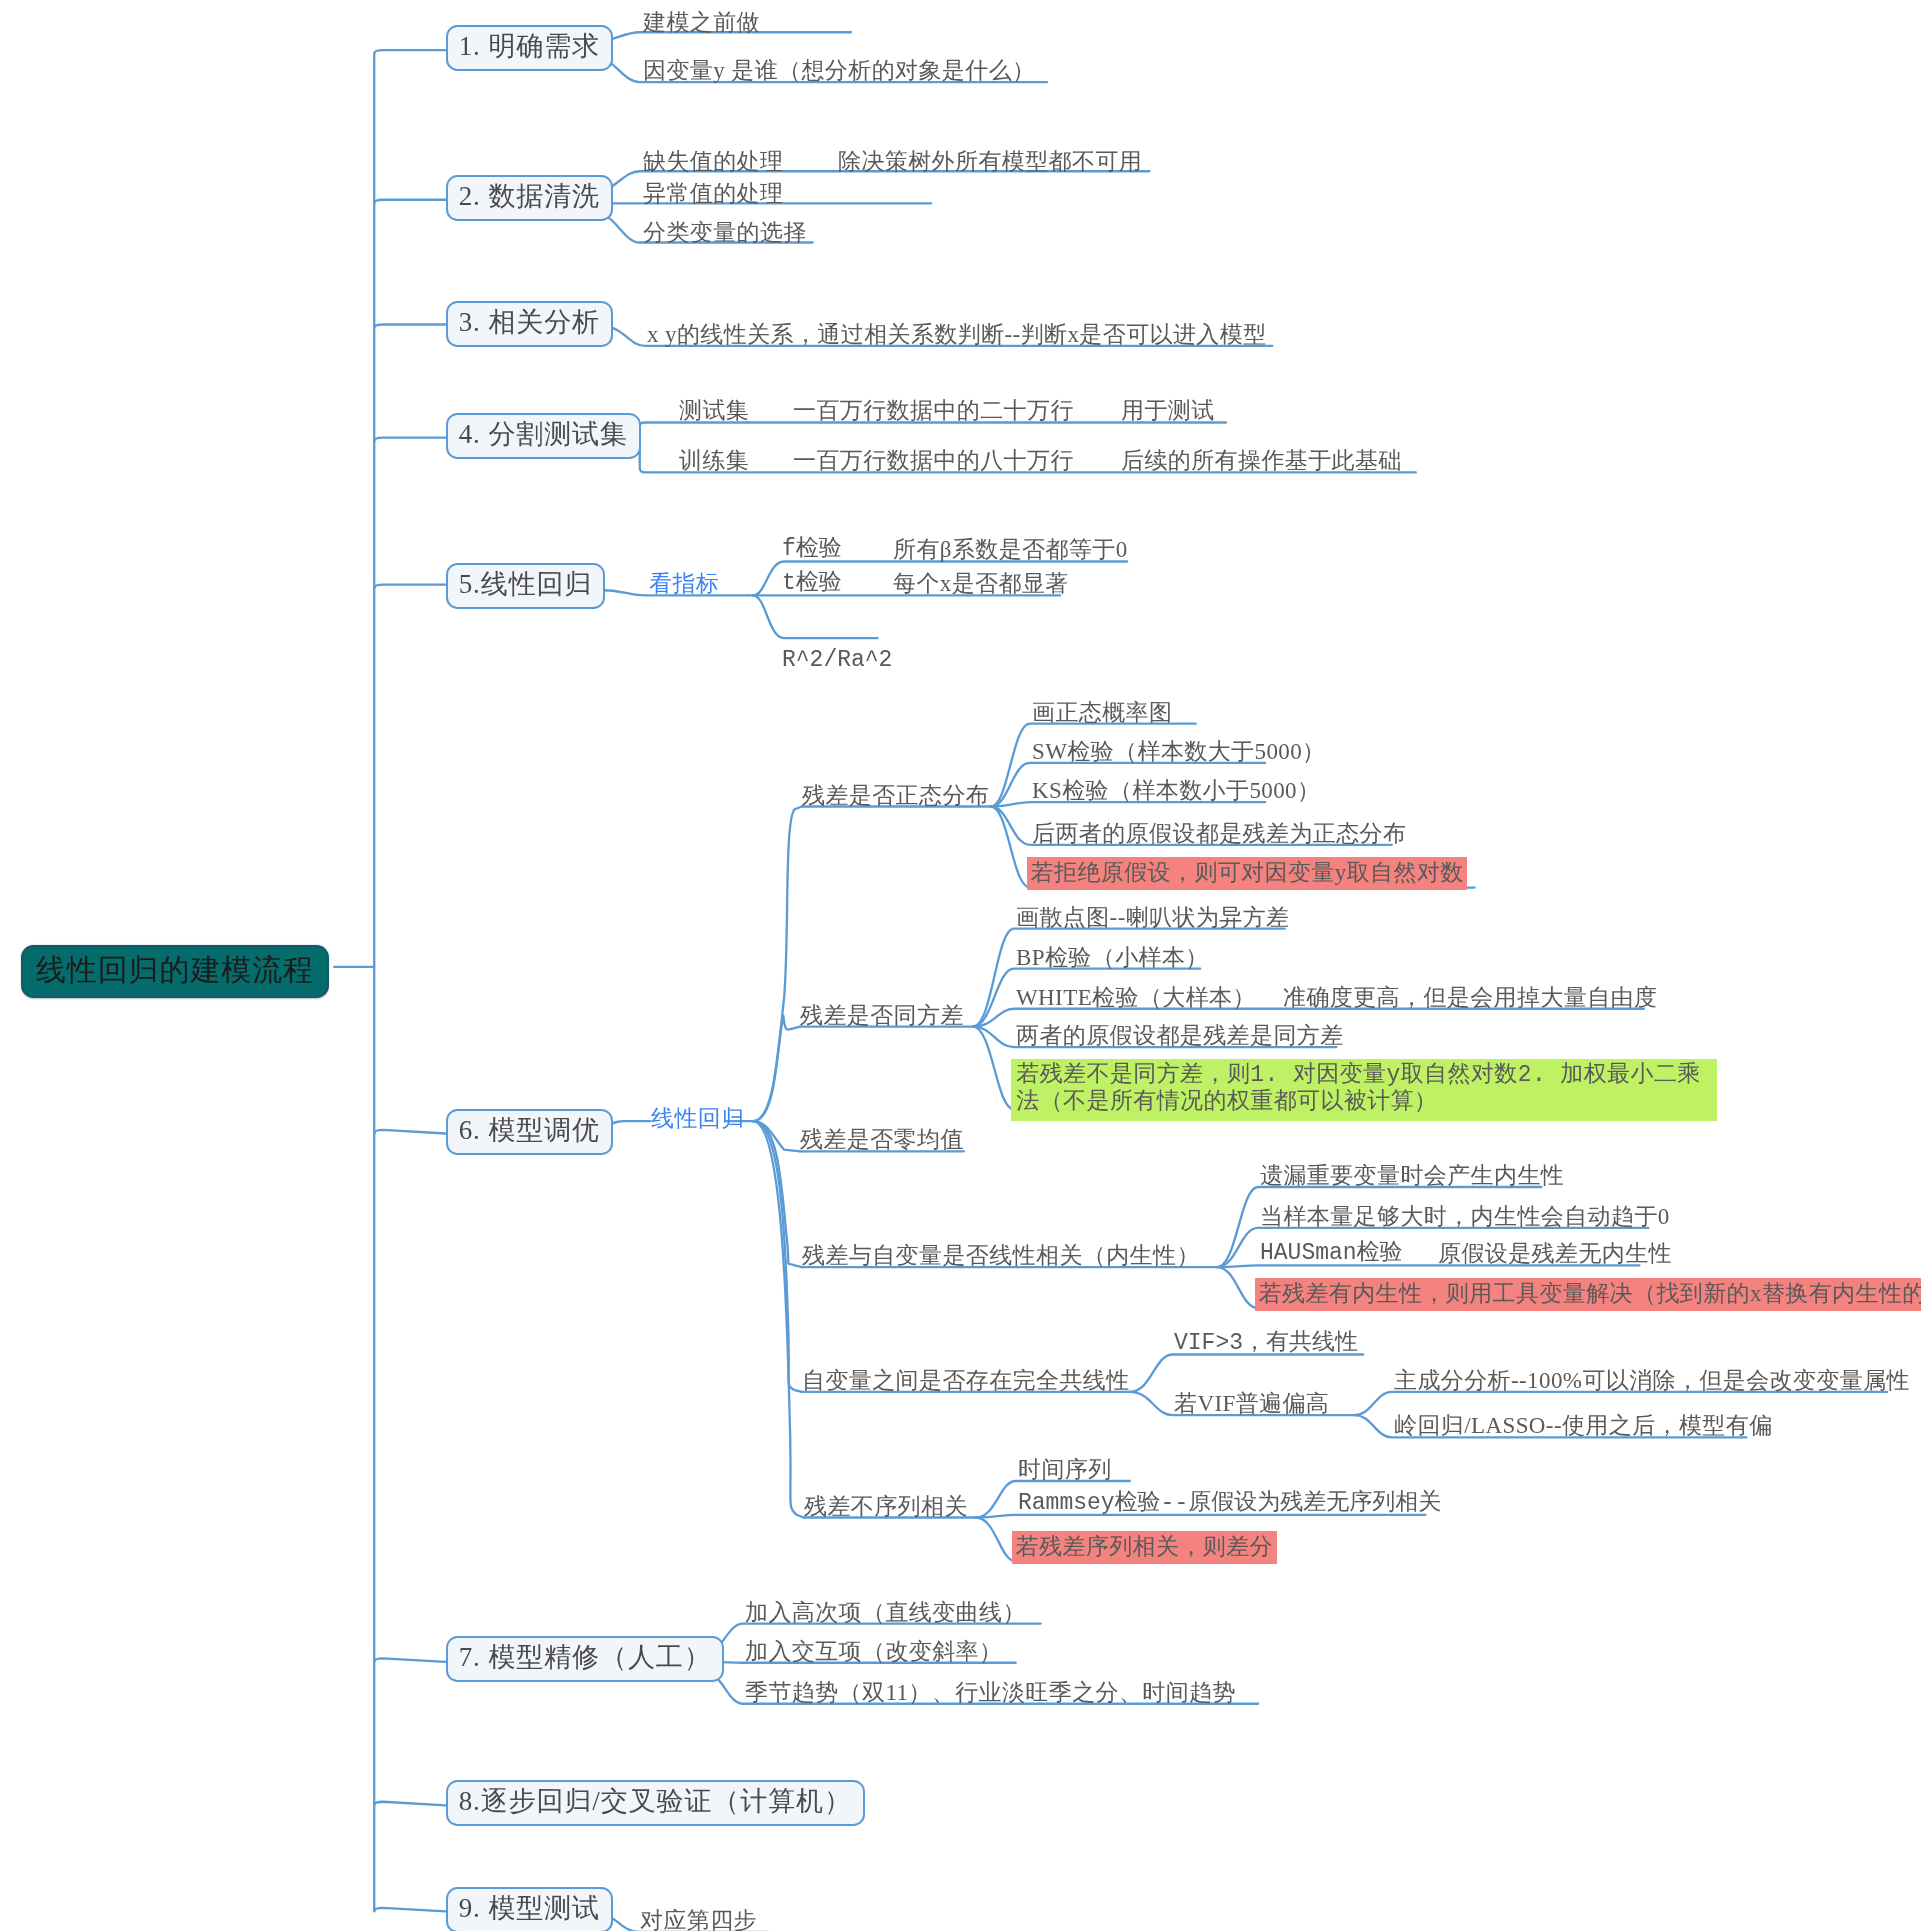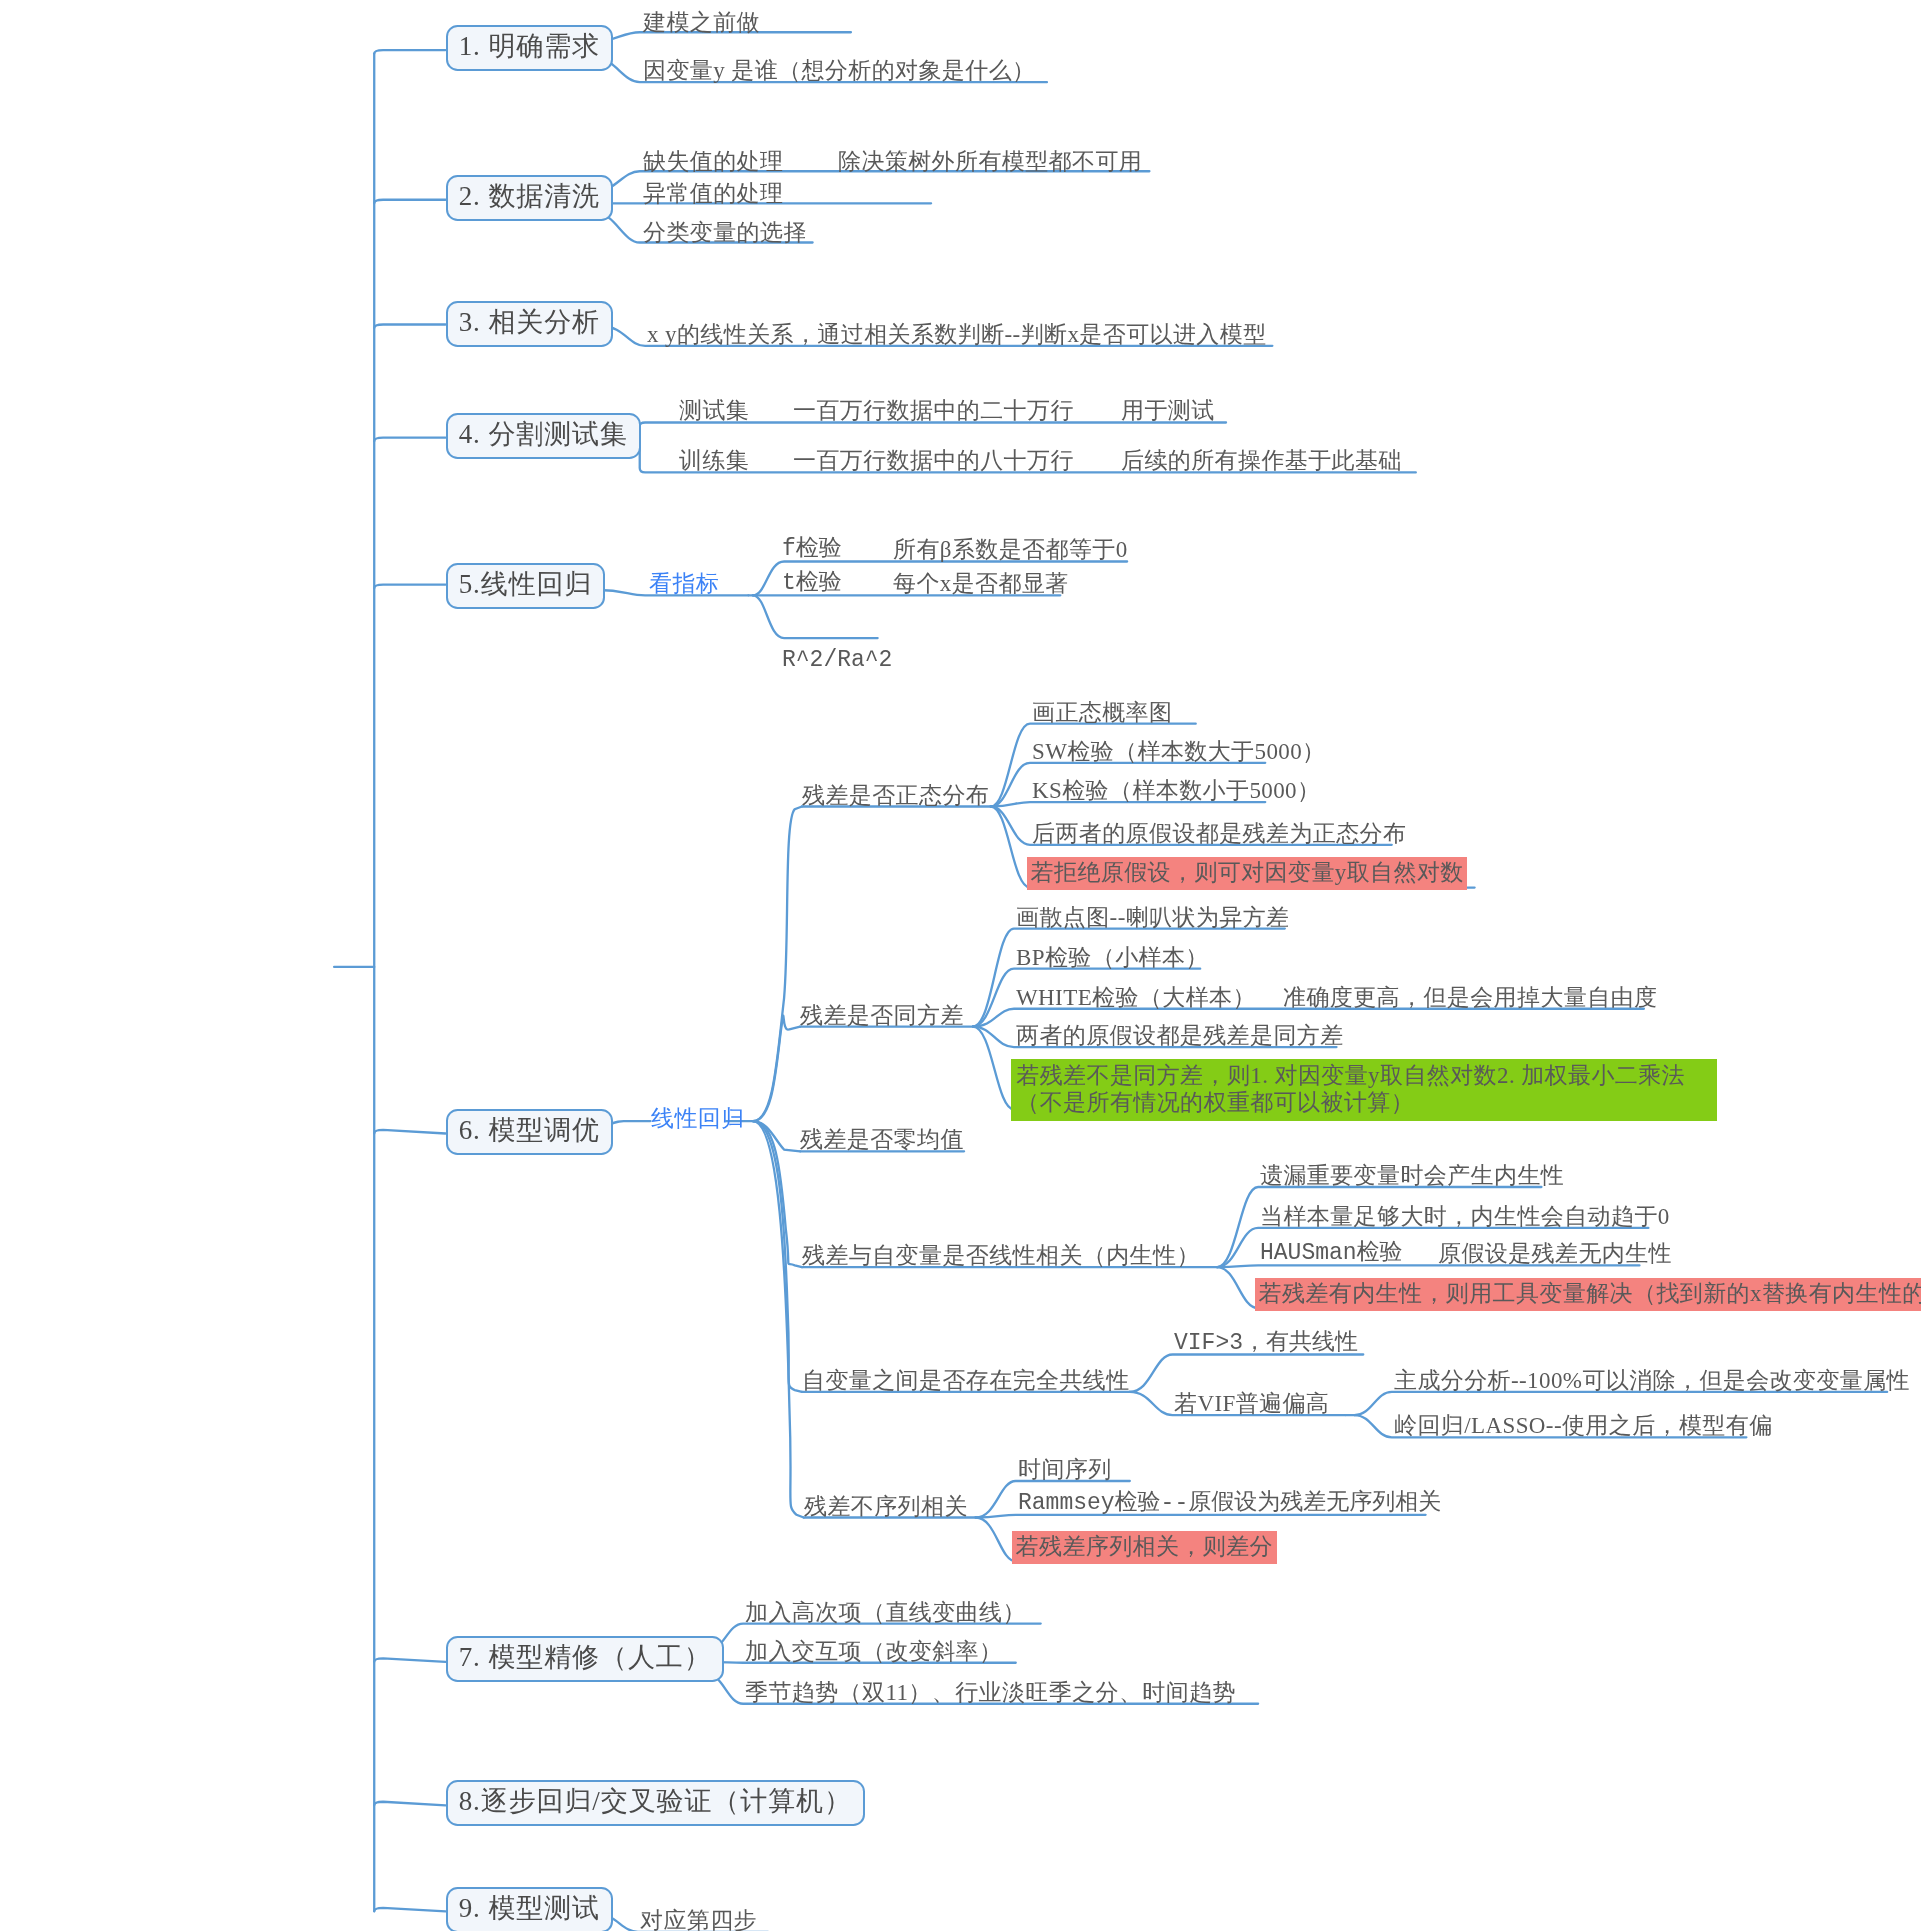--- a/index.html
+++ b/index.html
@@ -68,23 +68,24 @@
   }
   .leaf.wrap {
     white-space: normal;
   }
   .hl {
     background: #F4837F;
     padding: 1.8px 3.6px 3.6px 3.6px;
     display: inline-block;
   }
   .hl-block {
-    background: #84cc16;
+    background: #bef264;
     padding: 2.7px 5.3px 5.3px 5.3px;
     display: block;
+    font-family: Liberation Mono, monospace;
   }
   .mid-label {
     position: absolute;
     color: #3b82f6;
     font-size: 23px;
     line-height: 1.18;
     white-space: nowrap;
     letter-spacing: 0.4px;
   }
 </style>
@@ -174,20 +175,21 @@
       <path d="M 1095,1703 C 1118,1703 1122,1752 1140,1752 L 1422,1752"></path>
 
       <path d="M 790,1855 C 812,1855 816,1822 834,1822 L 1168,1822"></path>
       <path d="M 790,1865 C 814,1865 818,1866 834,1866 L 1140,1866"></path>
       <path d="M 790,1877 C 812,1877 816,1912 834,1912 L 1412,1912"></path>
 
       <path d="M 670,2148 C 692,2148 698,2168 716,2168 L 862,2168"></path>
     </g>
   </svg>
 
+  <div class="node root-node" style="left:21.4px; top:945px;">线性回归的建模流程</div>
 
   <div class="node l1-node" style="left:446px; top:25px;">1. 明确需求</div>
   <div class="node l1-node" style="left:446px; top:175px;">2. 数据清洗</div>
   <div class="node l1-node" style="left:446px; top:301px;">3. 相关分析</div>
   <div class="node l1-node" style="left:446px; top:413px;">4. 分割测试集</div>
   <div class="node l1-node" style="left:446px; top:563px;">5.线性回归</div>
   <div class="node l1-node" style="left:446px; top:1109px;">6. 模型调优</div>
   <div class="node l1-node" style="left:446px; top:1636px;">7. 模型精修（人工）</div>
   <div class="node l1-node" style="left:446px; top:1780px;">8.逐步回归/交叉验证（计算机）</div>
   <div class="node l1-node" style="left:446px; top:1887px;">9. 模型测试</div>

